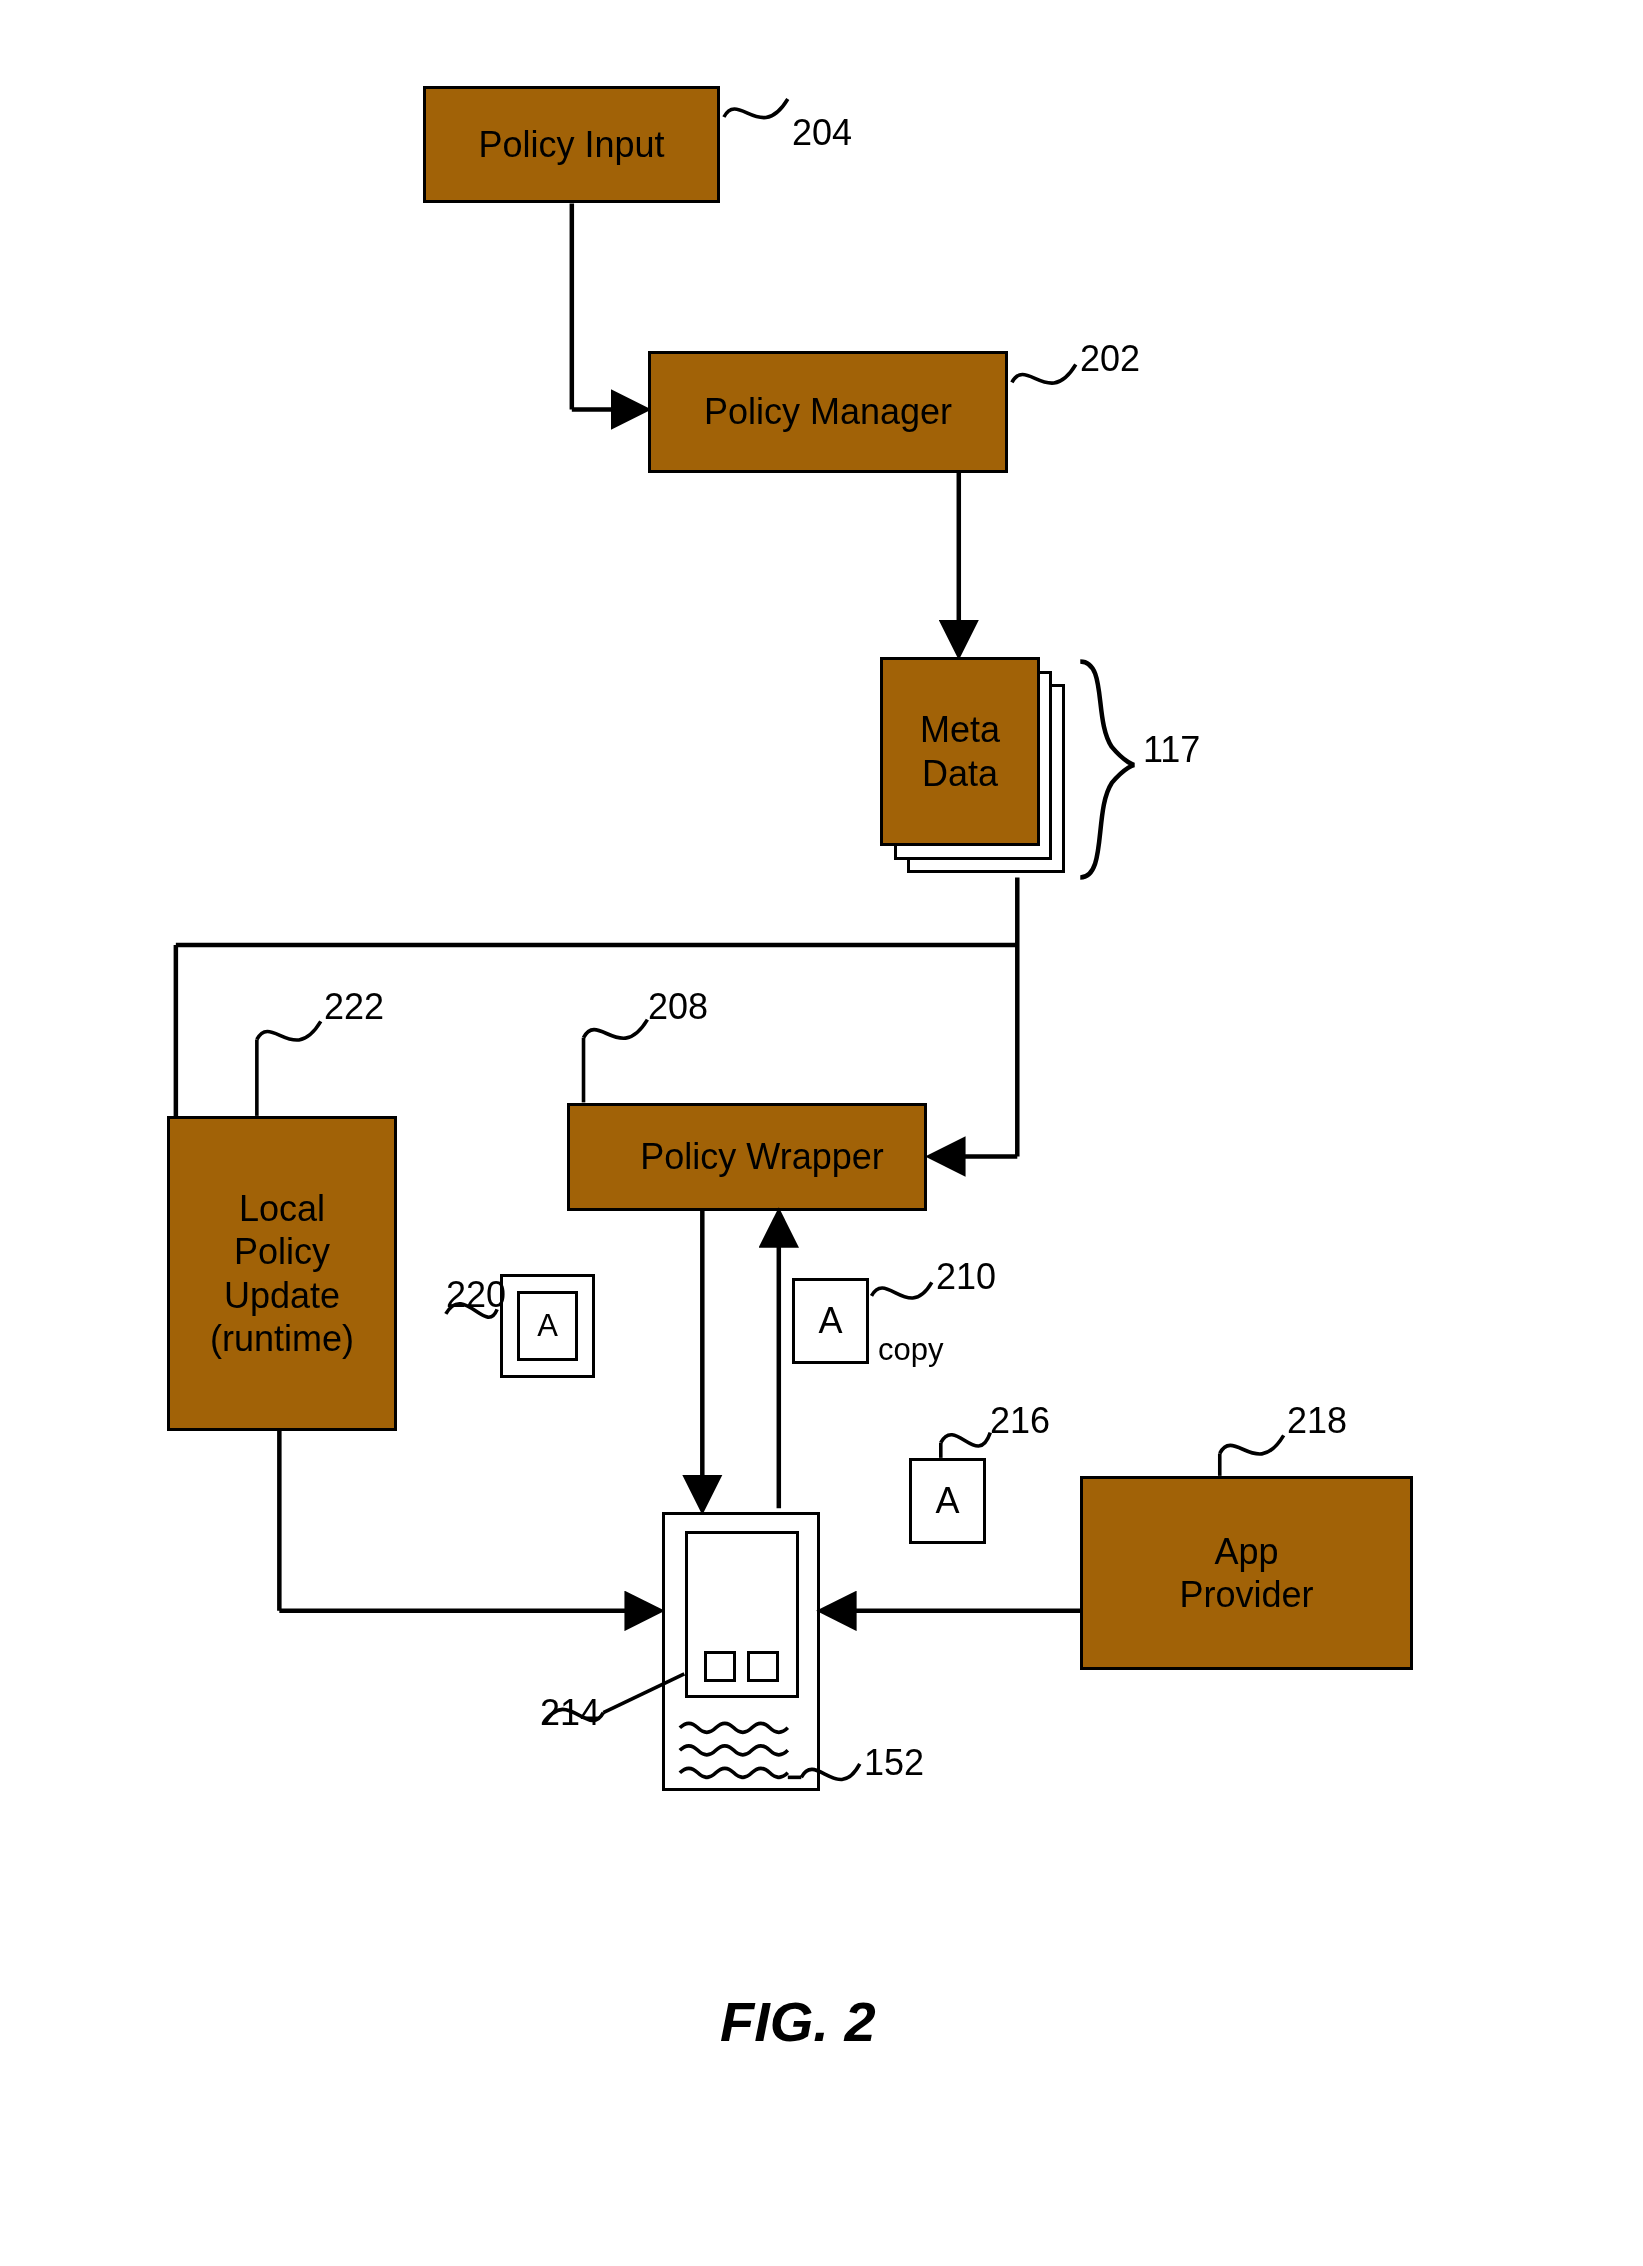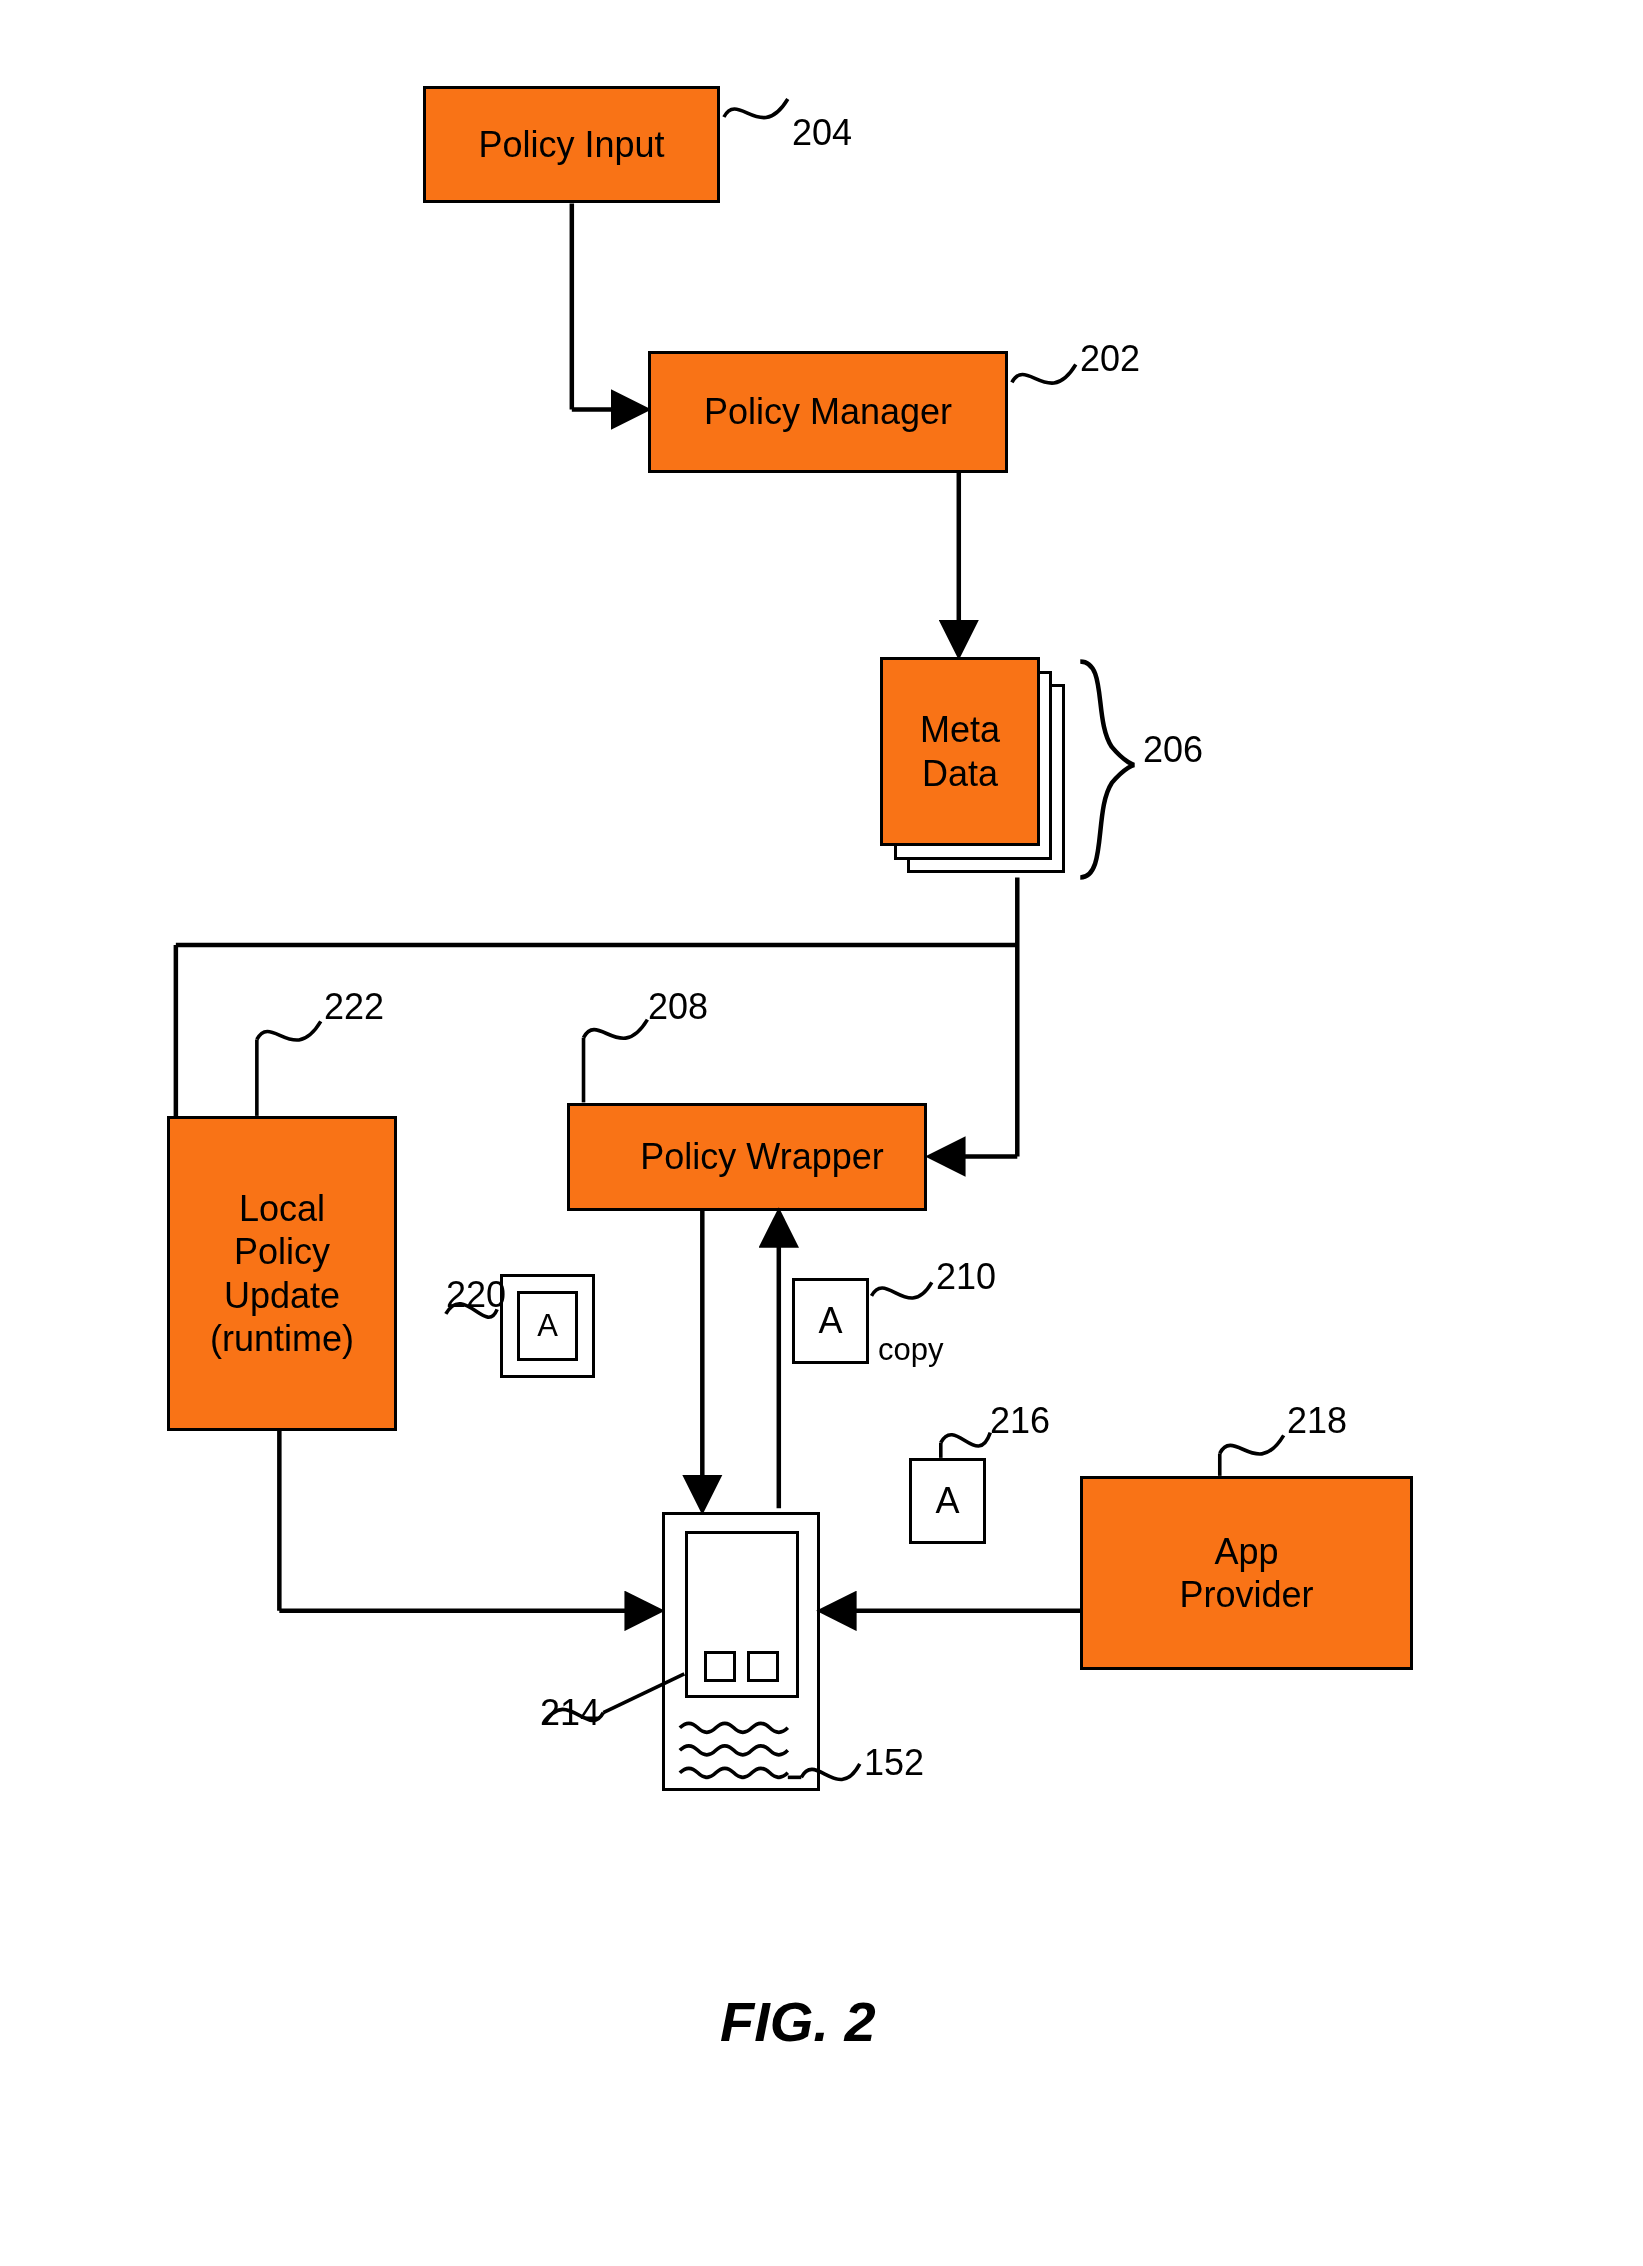--- a/index.html
+++ b/index.html
@@ -10,21 +10,21 @@
   }
   .canvas {
     position: relative;
     width: 1644px;
     height: 2266px;
     background: #ffffff;
   }
   .box {
     position: absolute;
     border: 3.6px solid #000;
-    background: #f97316;
+    background: #a16207;
     display: flex;
     align-items: center;
     justify-content: center;
     text-align: center;
     font-size: 36px;
     line-height: 1.2;
     box-sizing: border-box;
   }
   .label {
     position: absolute;
@@ -76,21 +76,21 @@
     <span>Policy Manager</span>
   </div>
   <div class="label" style="left:1080px; top:338px;">202</div>
 
   <div style="position:absolute; left:907px; top:684px; width:158px; height:189px; border:3.6px solid #000; background:#fff; box-sizing:border-box;"></div>
   <div style="position:absolute; left:894px; top:671px; width:158px; height:189px; border:3.6px solid #000; background:#fff; box-sizing:border-box;"></div>
   <div class="box" style="left:880px; top:657px; width:160px; height:189px; white-space:pre-line;">
     <span style="white-space:pre-line;">Meta
 Data</span>
   </div>
-  <div class="label" style="left:1143px; top:729px;">206</div>
+  <div class="label" style="left:1143px; top:729px;">117</div>
 
   <div class="box" style="left:567px; top:1103px; width:360px; height:108px;padding-left:30px;">
     <span>Policy Wrapper</span>
   </div>
   <div class="label" style="left:648px; top:986px;">208</div>
 
   <div class="box" style="left:167px; top:1116px; width:230px; height:315px; white-space:pre-line;">
     <span style="white-space:pre-line;">Local
 Policy
 Update

